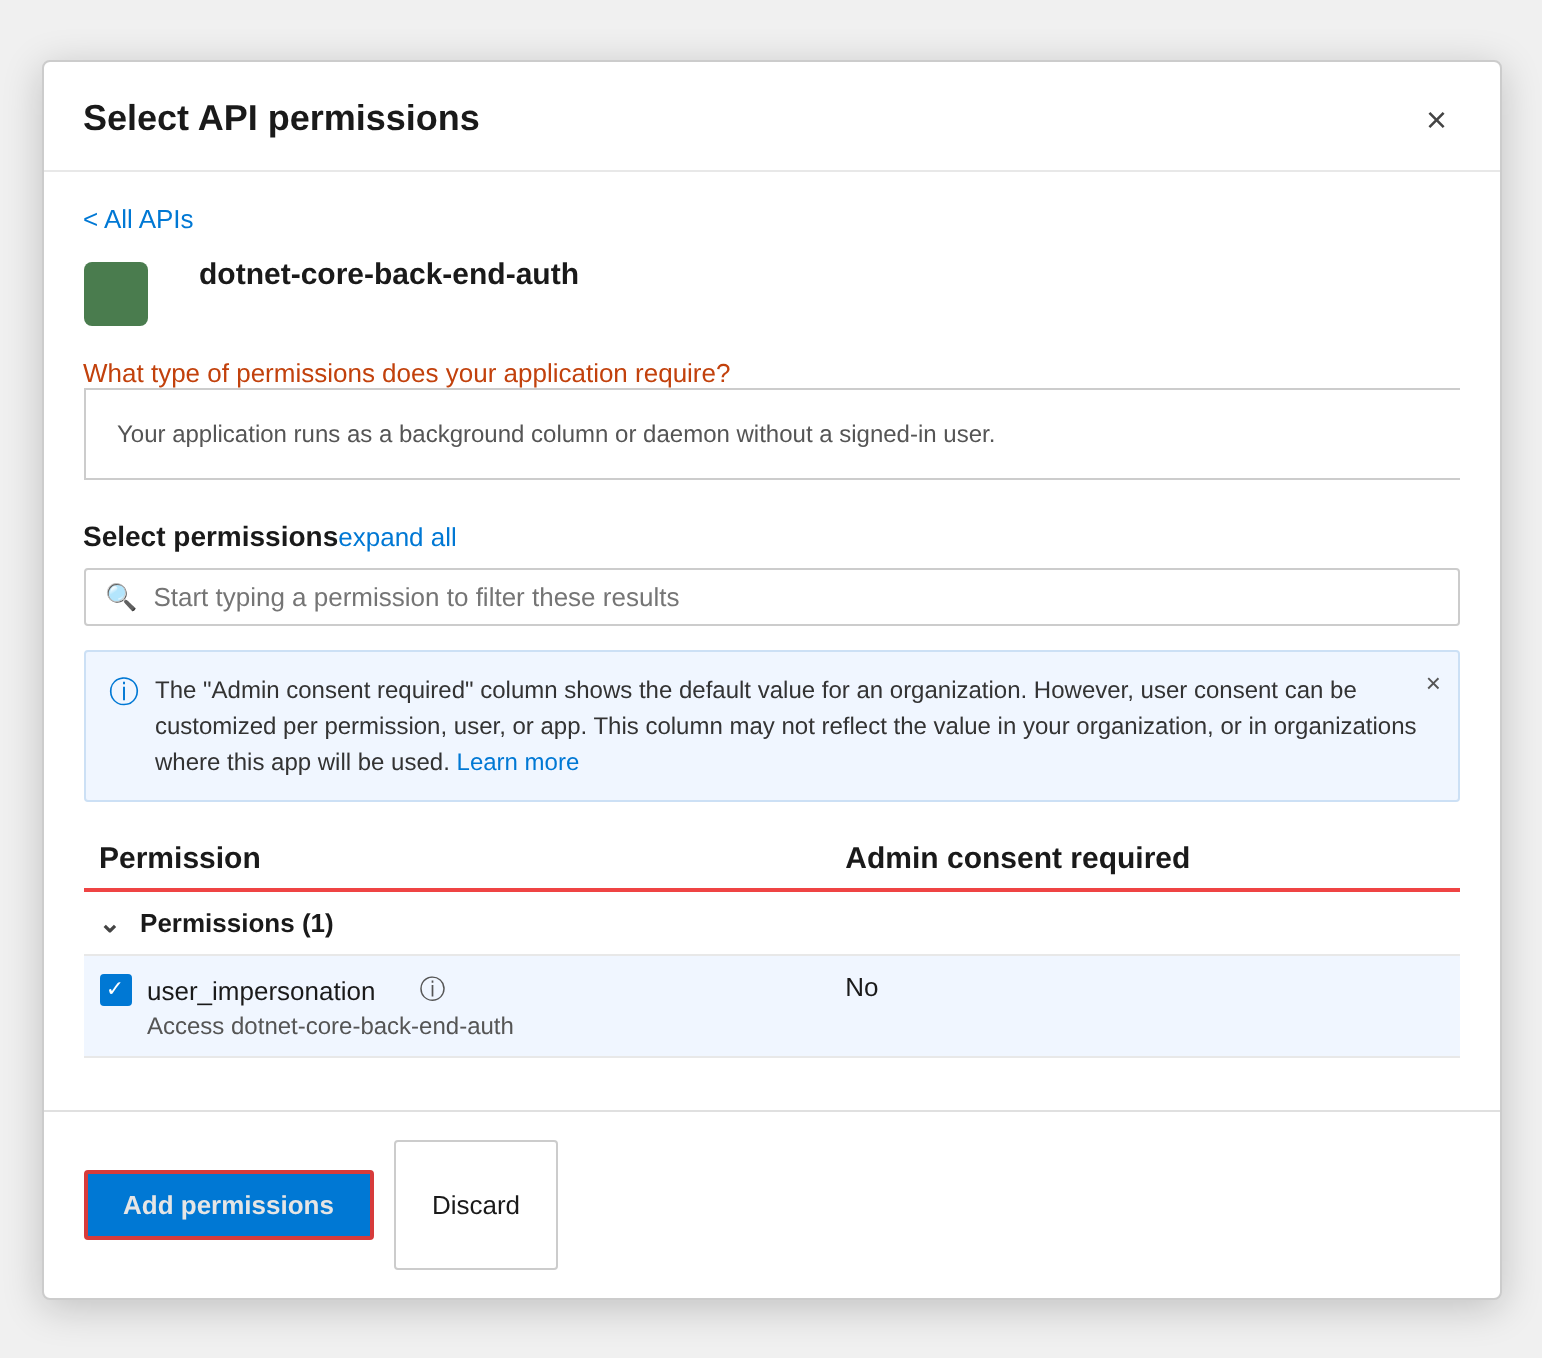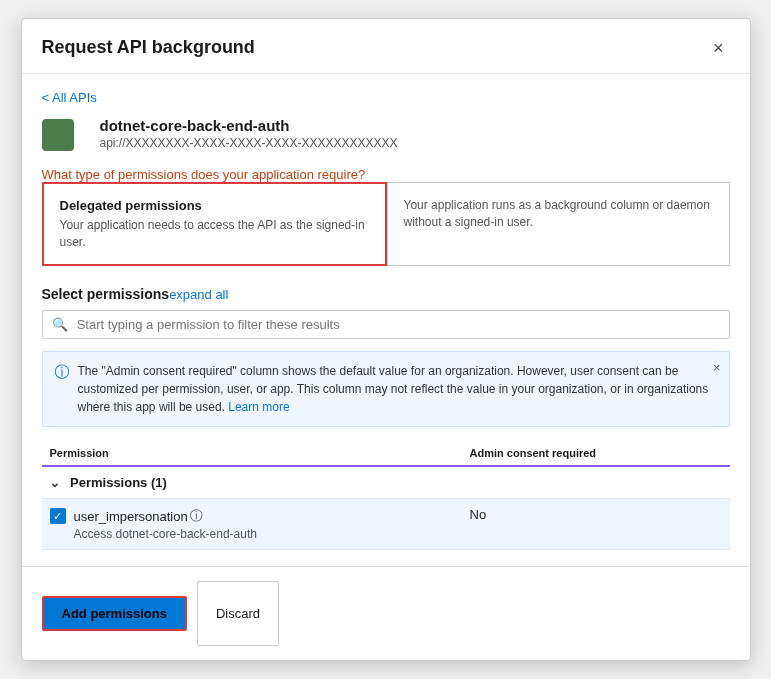--- a/index.html
+++ b/index.html
@@ -194,25 +194,25 @@
       color: #555;
       background: none;
       border: none;
     }
     .permissions-table {
       width: 100%;
       border-collapse: collapse;
     }
     .permissions-table th {
       font-weight: 700;
-      font-size: 11px;
+      font-size: 15px;
       color: #1a1a1a;
       padding: 6px 8px;
       text-align: left;
-      border-bottom: 2px solid #8b5cf6;
+      border-bottom: 2px solid #ef4444;
     }
     .permissions-table th:last-child {
       text-align: left;
     }
     .group-row td {
       padding: 8px 8px;
       font-weight: 600;
       font-size: 13px;
       color: #1a1a1a;
       border-bottom: 1px solid #e8e8e8;
@@ -251,21 +251,21 @@
     }
     .checkbox-wrapper .checkmark {
       color: #fff;
       font-size: 11px;
       line-height: 1;
     }
     .perm-name-group {}
     .perm-name {
       display: flex;
       align-items: center;
-      gap: 2px;
+      gap: 22px;
       font-weight: 500;
     }
     .perm-info-icon {
       color: #555;
       font-size: 13px;
       cursor: pointer;
     }
     .perm-desc {
       font-size: 12px;
       color: #555;
@@ -278,21 +278,21 @@
     }
     .dialog-footer {
       border-top: 1px solid #e0e0e0;
       padding: 14px 20px;
       display: flex;
       gap: 10px;
       align-items: center;
     }
     .btn-primary {
       background: #0078d4;
-      color: #000000;
+      color: #e5e5e5;
       border: 2px solid #d73b3b;
       padding: 8px 18px;
       font-size: 13px;
       font-weight: 600;
       cursor: pointer;
       border-radius: 2px;
     }
     .btn-secondary {
       background: #fff;
       color: #1a1a1a;
@@ -302,46 +302,41 @@
       cursor: pointer;
       border-radius: 2px;
     }
   </style>
 </head>
 <body>
 
 <div class="dialog">
 
   <div class="dialog-header">
-    <span class="dialog-title">Request API background</span>
+    <span class="dialog-title">Select API permissions</span>
     <button class="close-btn">×</button>
   </div>
 
   <div class="dialog-body">
     
     <a href="#" class="back-link">&lt; All APIs</a>
 
     
     <div class="api-info">
       <div class="api-icon"></div>
       <div class="api-details">
         <div class="api-name">dotnet-core-back-end-auth</div>
-        <div class="api-uri">api://XXXXXXXX-XXXX-XXXX-XXXX-XXXXXXXXXXXX</div>
       </div>
     </div>
 
     
     <div class="section-question">What type of permissions does your application require?</div>
 
     
     <div class="permission-type-row">
-      <div class="permission-type-card selected">
-        <div class="permission-type-title">Delegated permissions</div>
-        <div class="permission-type-desc">Your application needs to access the API as the signed-in user.</div>
-      </div>
       <div class="permission-type-card">
         <div class="permission-type-desc">Your application runs as a background column or daemon without a signed-in user.</div>
       </div>
     </div>
 
     
     <div class="select-permissions-header">
       <span class="select-permissions-label">Select permissions</span>
       <a href="#" class="expand-all-link">expand all</a>
     </div>

